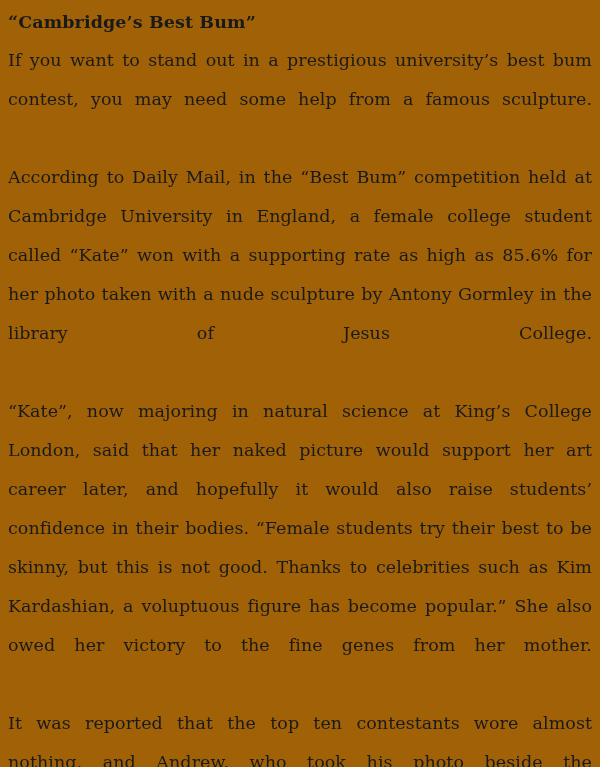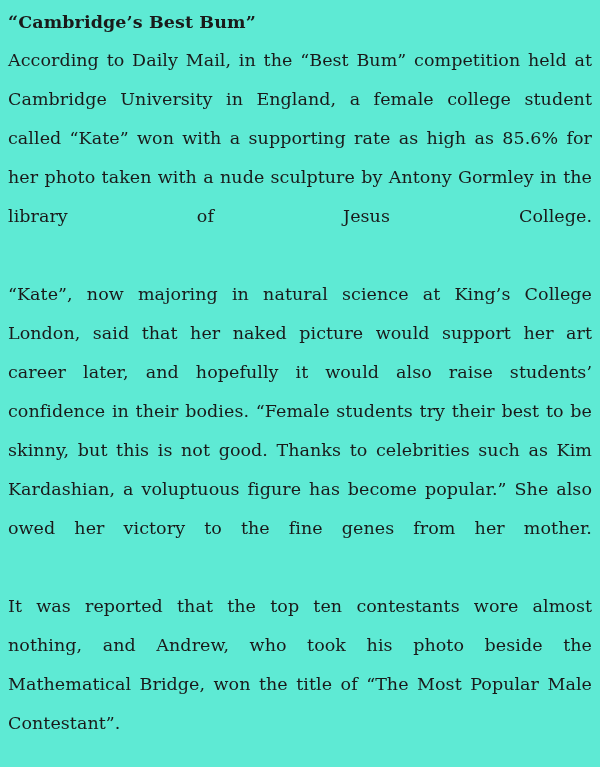--- a/index.html
+++ b/index.html
@@ -12,21 +12,21 @@
     height: 767px;
     overflow: hidden;
     font-family: "DejaVu Serif", "Liberation Serif", serif;
     color: #1a1a1a;
   }
   .page {
     width: 600px;
     height: 767px;
     box-sizing: border-box;
     padding: 10px 8px 0 8px;
-    background: #5eead4;
+    background: #a16207;
   }
   .article-title {
     font-family: "DejaVu Serif", "Liberation Serif", serif;
     font-weight: bold;
     font-size: 17.5px;
     line-height: 1.45;
     margin: 0 0 6px 0;
     text-align: left;
     letter-spacing: 0.1px;
   }
@@ -52,20 +52,21 @@
     width: 100%;
   }
 </style>
 </head>
 <body>
 
 <div class="page">
 
   <h1 class="article-title">“Cambridge’s Best Bum”</h1>
 
+  <p class="para">If you want to stand out in a prestigious university’s best bum contest, you may need some help from a famous sculpture.</p>
 
   <p class="para">According to Daily Mail, in the “Best Bum” competition held at Cambridge University in England, a female college student called “Kate” won with a supporting rate as high as 85.6% for her photo taken with a nude sculpture by Antony Gormley in the library of Jesus College.</p>
 
   <p class="para">“Kate”, now majoring in natural science at King’s College London, said that her naked picture would support her art career later, and hopefully it would also raise students’ confidence in their bodies. “Female students try their best to be skinny, but this is not good. Thanks to celebrities such as Kim Kardashian, a voluptuous figure has become popular.” She also owed her victory to the fine genes from her mother.</p>
 
   <p class="para">It was reported that the top ten contestants wore almost nothing, and Andrew, who took his photo beside the Mathematical Bridge, won the title of “The Most Popular Male Contestant”.</p>
 
 </div>
 
 </body></html>

